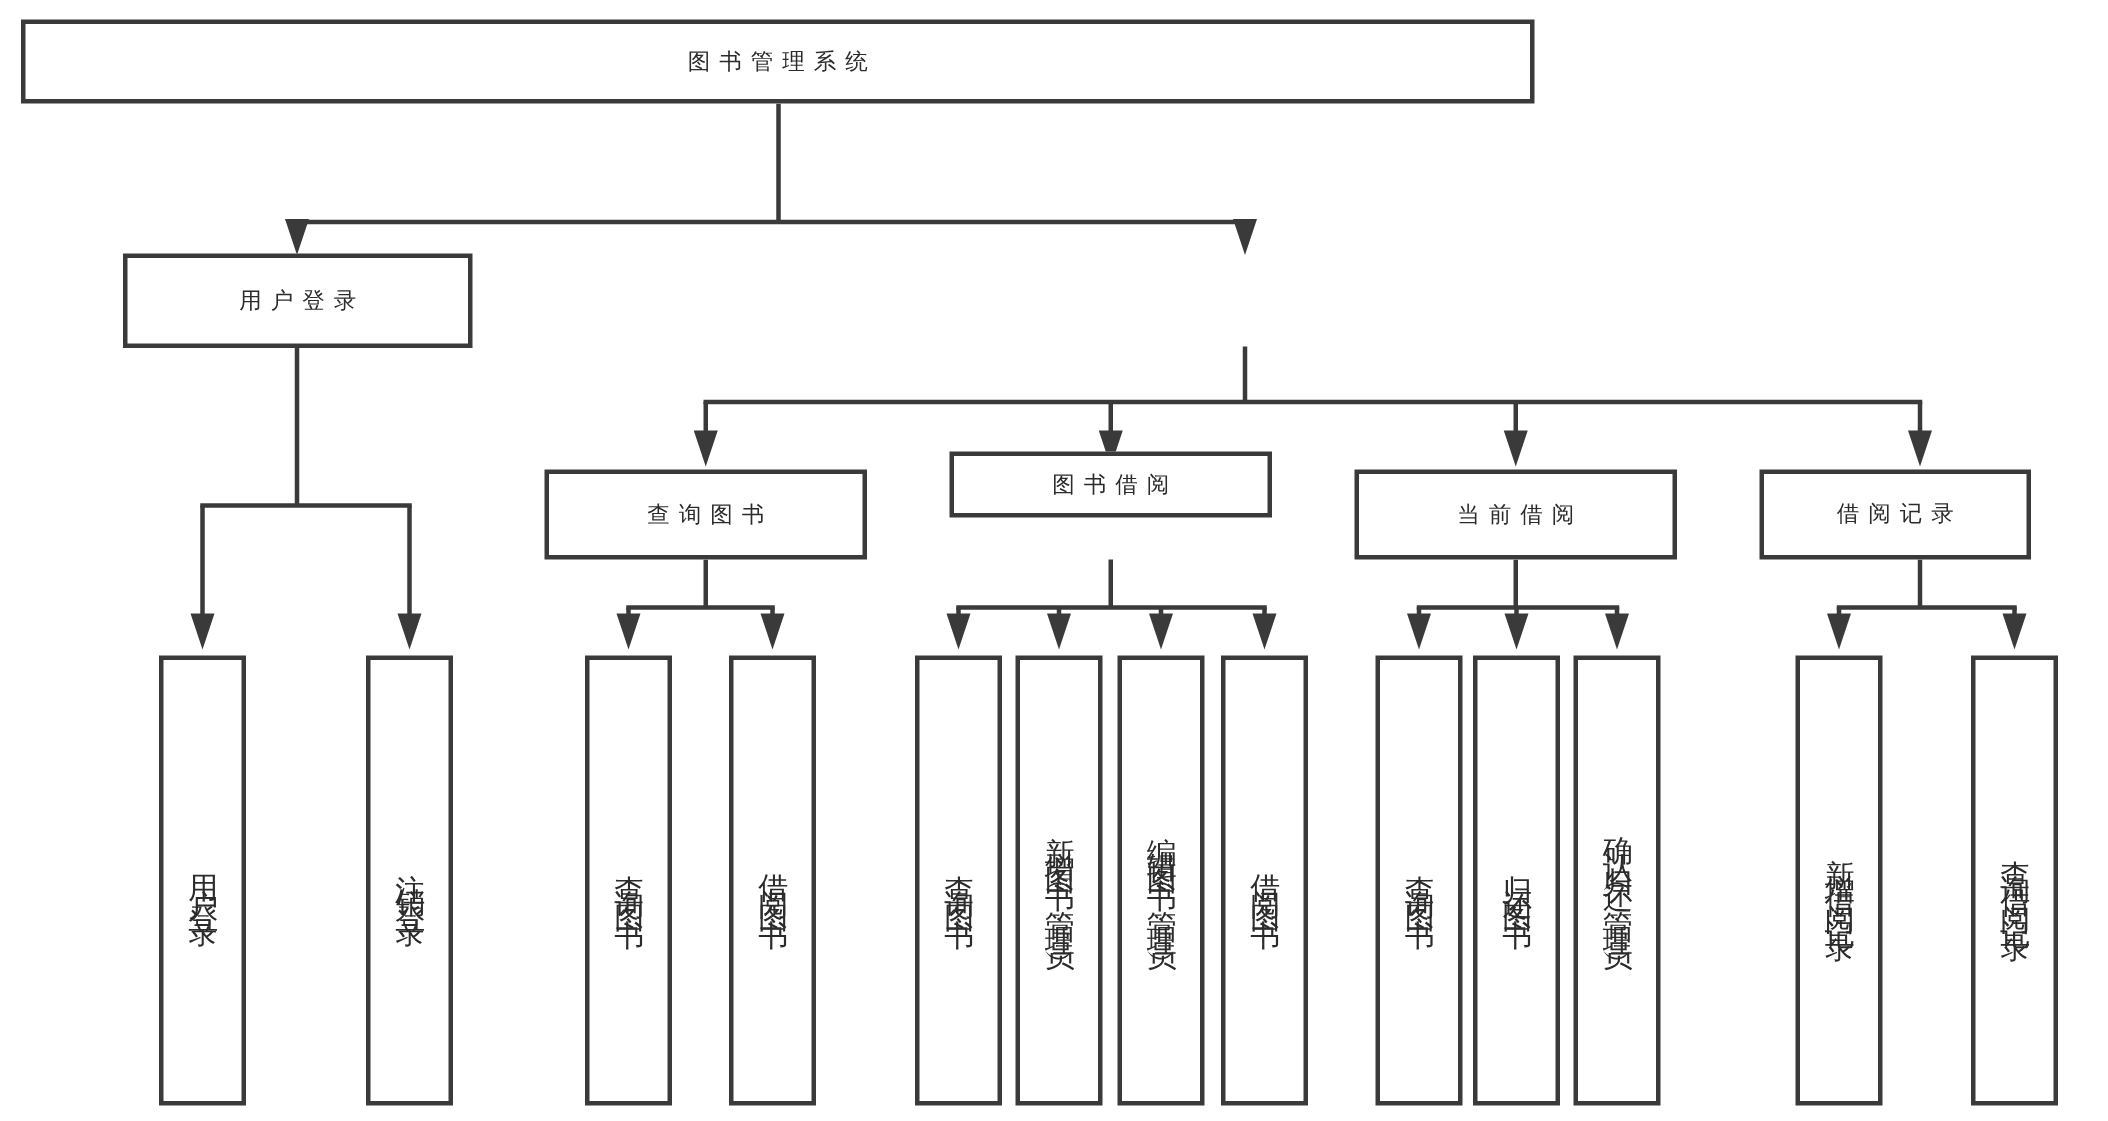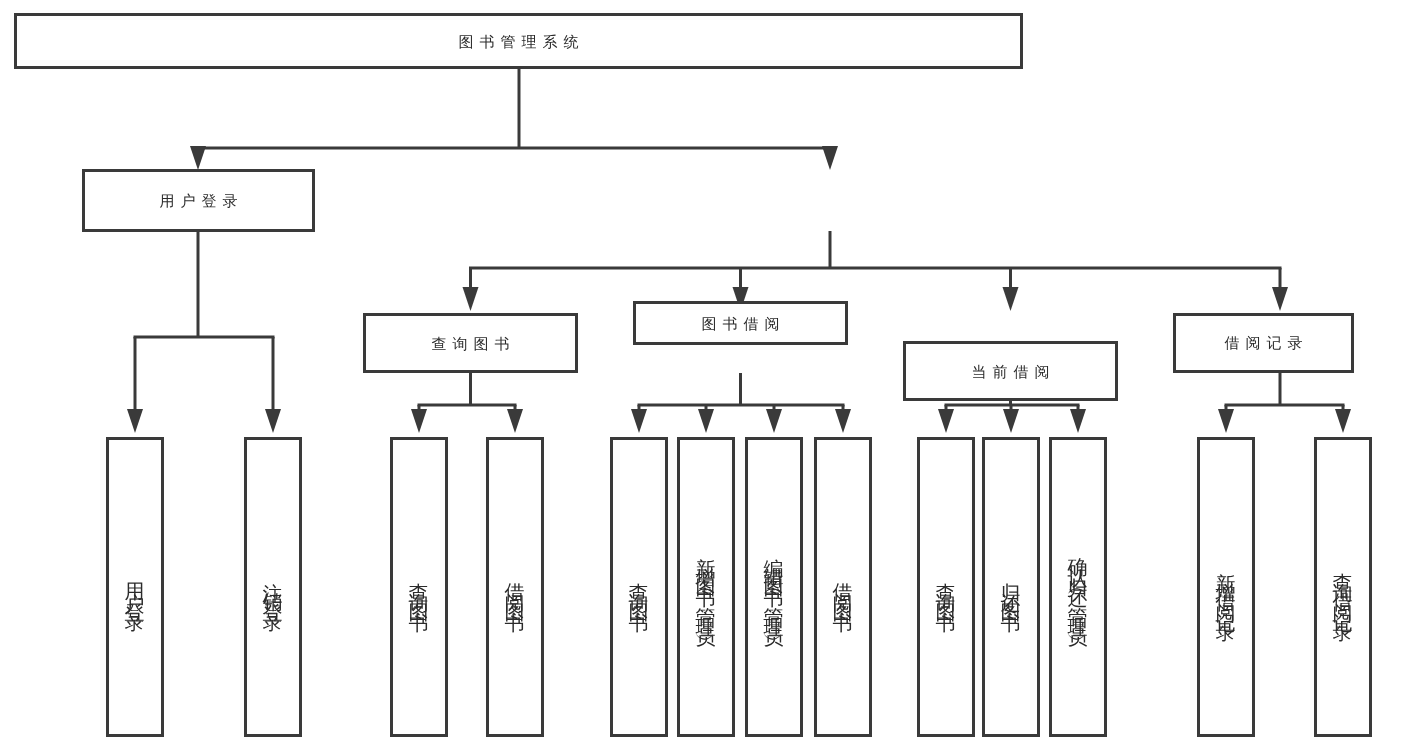--- a/index.html
+++ b/index.html
@@ -96,21 +96,21 @@
       <polygon points="1343,433 1335,409 1351,409"></polygon>
     </g>
   </svg>
 
   <div class="node hbox" style="left:14px;top:13px;width:1009px;height:56px;">图书管理系统</div>
 
   <div class="node hbox" style="left:82px;top:169px;width:233px;height:63px;">用户登录</div>
 
   <div class="node hbox" style="left:363px;top:313px;width:215px;height:60px;">查询图书</div>
   <div class="node hbox" style="left:633px;top:301px;width:215px;height:44px;">图书借阅</div>
-  <div class="node hbox" style="left:903px;top:313px;width:215px;height:60px;margin-top:28px;">当前借阅</div>
+  <div class="node hbox" style="left:903px;top:313px;width:215px;height:60px;">当前借阅</div>
   <div class="node hbox" style="left:1173px;top:313px;width:181px;height:60px;font-family:Liberation Serif, serif;">借阅记录</div>
 
   <div class="node vbox" style="left:106px;">用户登录</div>
   <div class="node vbox" style="left:244px;">注销登录</div>
 
   <div class="node vbox" style="left:390px;">查询图书</div>
   <div class="node vbox" style="left:486px;">借阅图书</div>
 
   <div class="node vbox" style="left:610px;">查询图书</div>
   <div class="node vbox" style="left:677px;">新增图书（管理员）</div>

